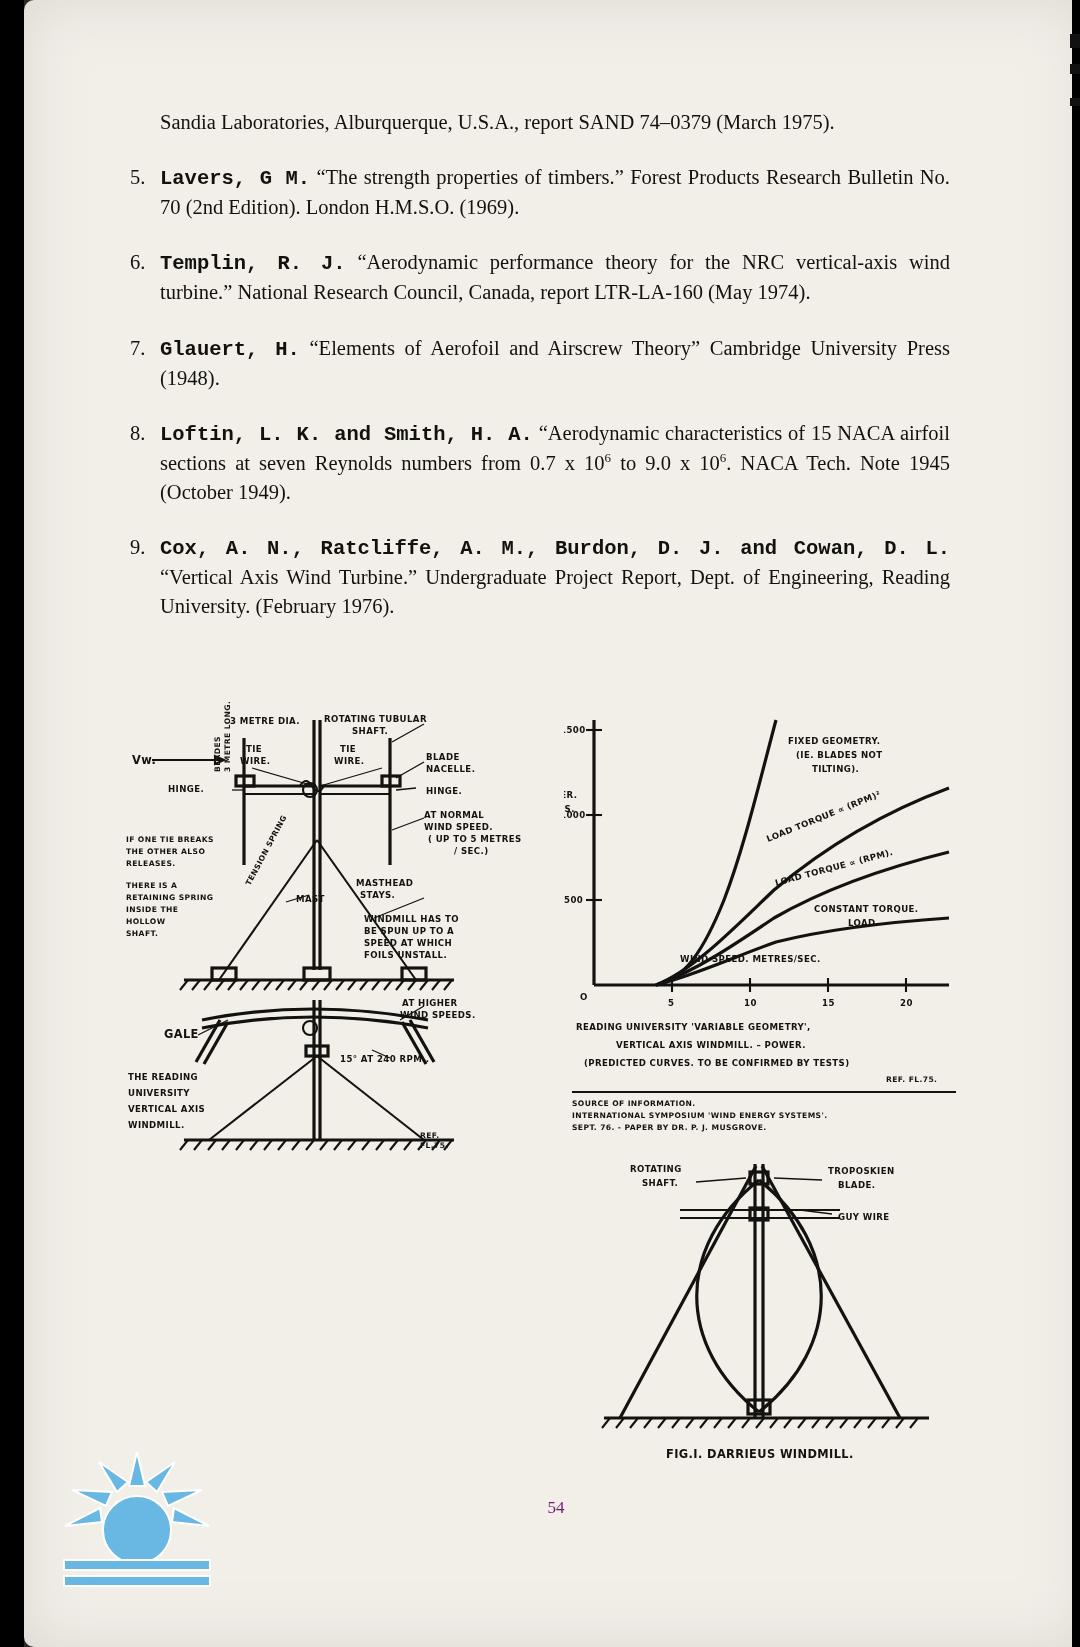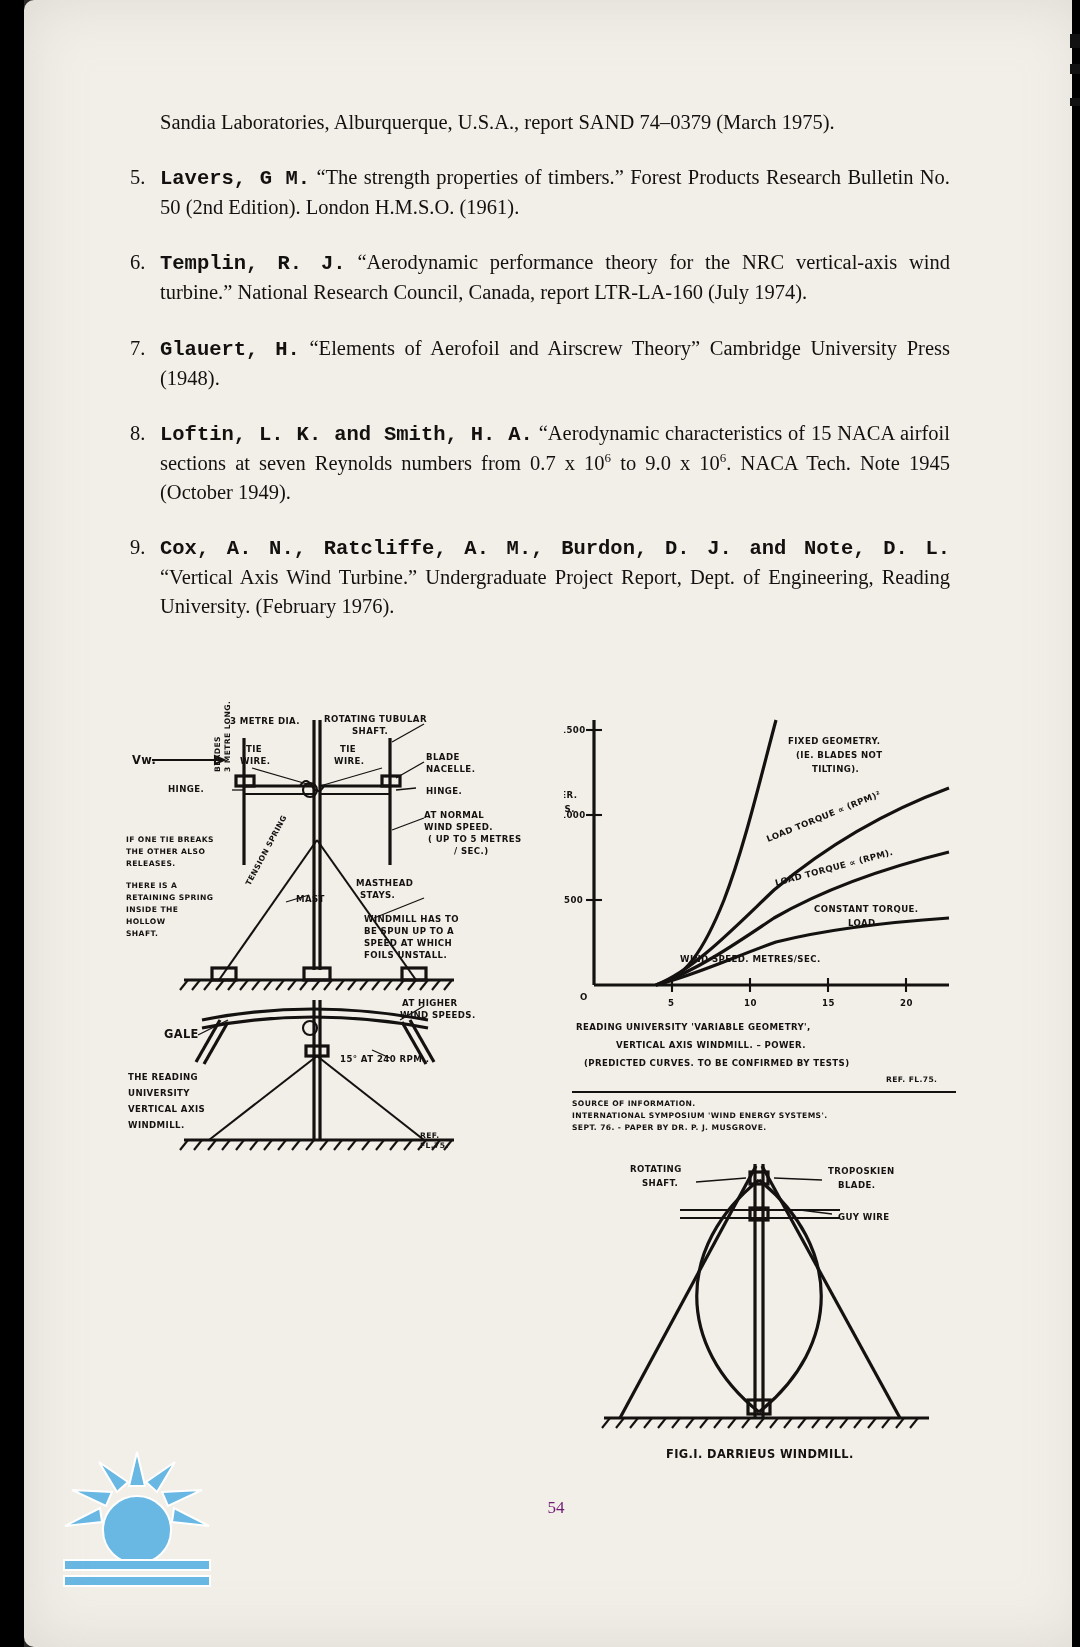--- a/index.html
+++ b/index.html
@@ -48,41 +48,41 @@
 
   <div class="refs">
 
     <div class="ref cont">
       <div class="num"></div>
       <div class="body">Sandia Laboratories, Alburquerque, U.S.A., report SAND 74–0379 (March 1975).</div>
     </div>
 
     <div class="ref">
       <div class="num">5.</div>
-      <div class="body"><b>Lavers, G M.</b> <span>“The strength properties of timbers.” Forest Products Research Bulletin No. 50 (2nd Edition). London H.M.S.O. (1961).</span></div>
+      <div class="body"><b>Lavers, G M.</b> <span>“The strength properties of timbers.” Forest Products Research Bulletin No. 70 (2nd Edition). London H.M.S.O. (1969).</span></div>
     </div>
 
     <div class="ref">
       <div class="num">6.</div>
-      <div class="body"><b>Templin, R. J.</b> <span>“Aerodynamic performance theory for the NRC vertical-axis wind turbine.” National Research Council, Canada, report LTR-LA-160 (July 1974).</span></div>
+      <div class="body"><b>Templin, R. J.</b> <span>“Aerodynamic performance theory for the NRC vertical-axis wind turbine.” National Research Council, Canada, report LTR-LA-160 (May 1974).</span></div>
     </div>
 
     <div class="ref">
       <div class="num">7.</div>
       <div class="body"><b>Glauert, H.</b> <span>“Elements of Aerofoil and Airscrew Theory” Cambridge University Press (1948).</span></div>
     </div>
 
     <div class="ref">
       <div class="num">8.</div>
       <div class="body"><b>Loftin, L. K. and Smith, H. A.</b> <span>“Aerodynamic characteristics of 15 NACA airfoil sections at seven Reynolds numbers from 0.7 x 10<span class="sup">6</span> to 9.0 x 10<span class="sup">6</span>. NACA Tech. Note 1945 (October 1949).</span></div>
     </div>
 
     <div class="ref">
       <div class="num">9.</div>
-      <div class="body"><b>Cox, A. N., Ratcliffe, A. M., Burdon, D. J. and Note, D. L.</b> <span>“Vertical Axis Wind Turbine.” Undergraduate Project Report, Dept. of Engineering, Reading University. (February 1976).</span></div>
+      <div class="body"><b>Cox, A. N., Ratcliffe, A. M., Burdon, D. J. and Cowan, D. L.</b> <span>“Vertical Axis Wind Turbine.” Undergraduate Project Report, Dept. of Engineering, Reading University. (February 1976).</span></div>
     </div>
 
   </div>
 
   <div class="figures">
 
     <svg class="fig" style="left:100px;top:10px;" width="420" height="470" viewBox="0 0 420 470">
 
       <line class="ln thk" x1="190" y1="30" x2="190" y2="280"></line>
       <line class="ln thk" x1="196" y1="30" x2="196" y2="280"></line>

